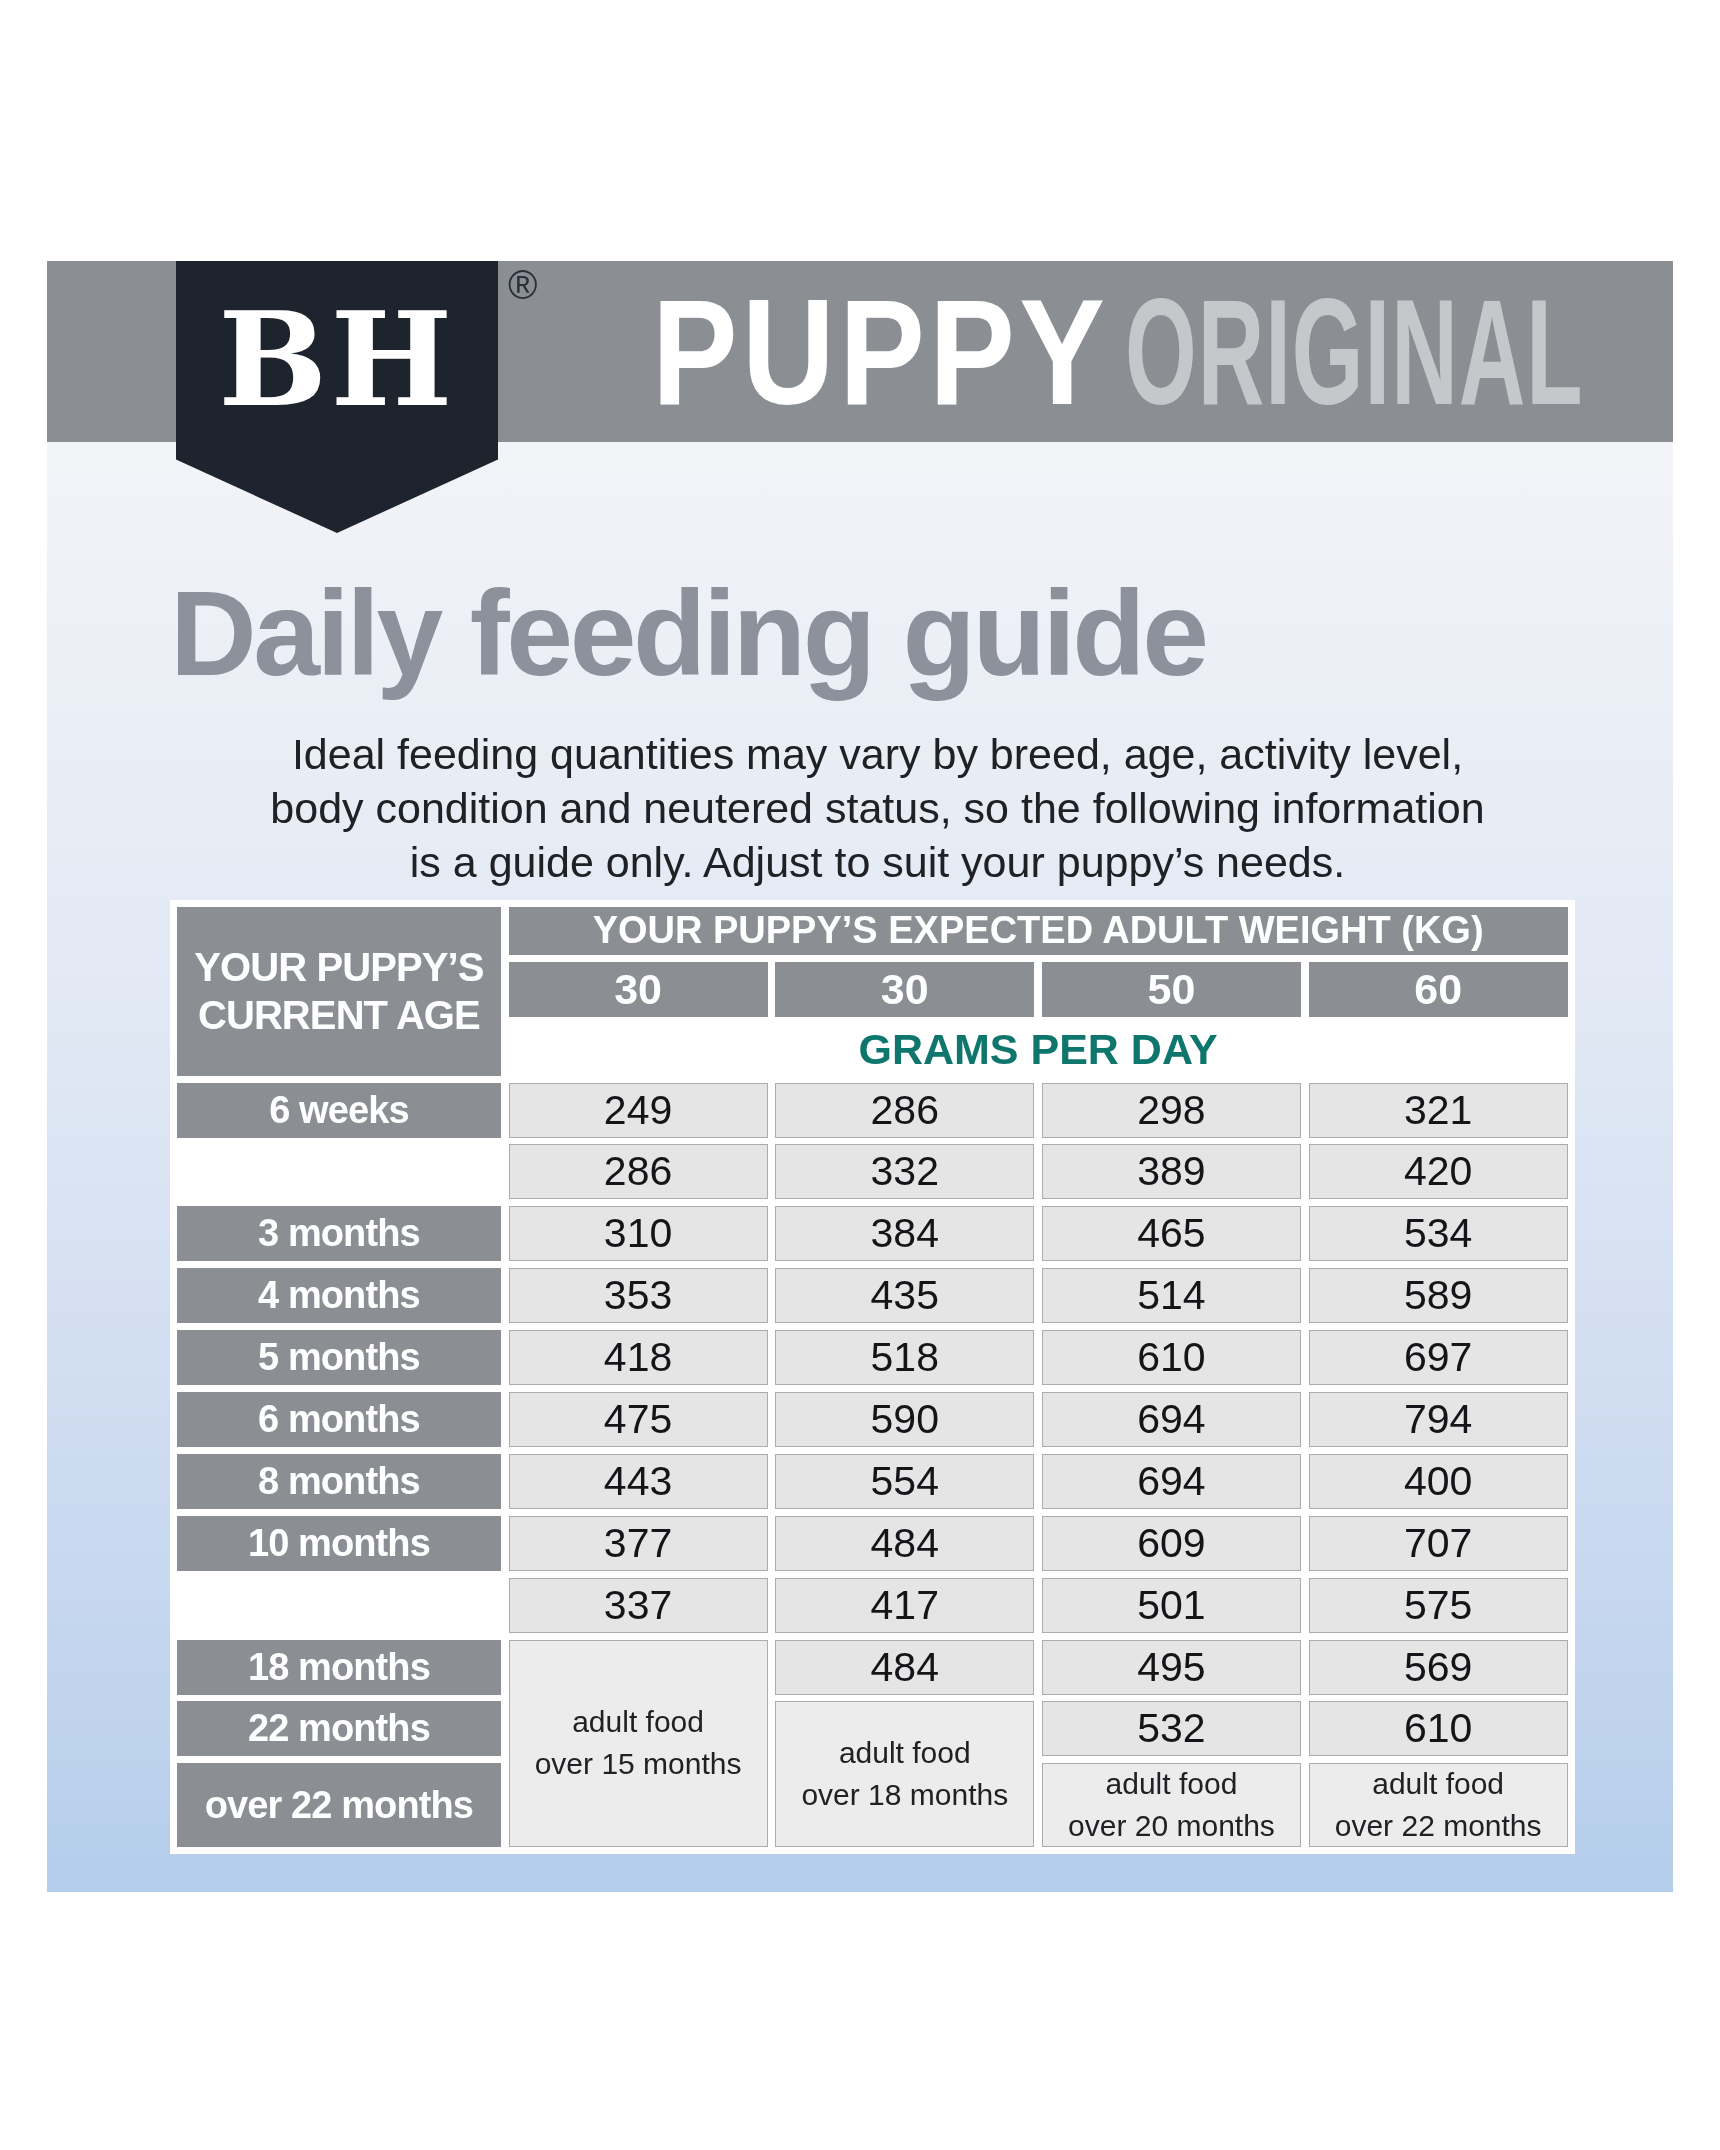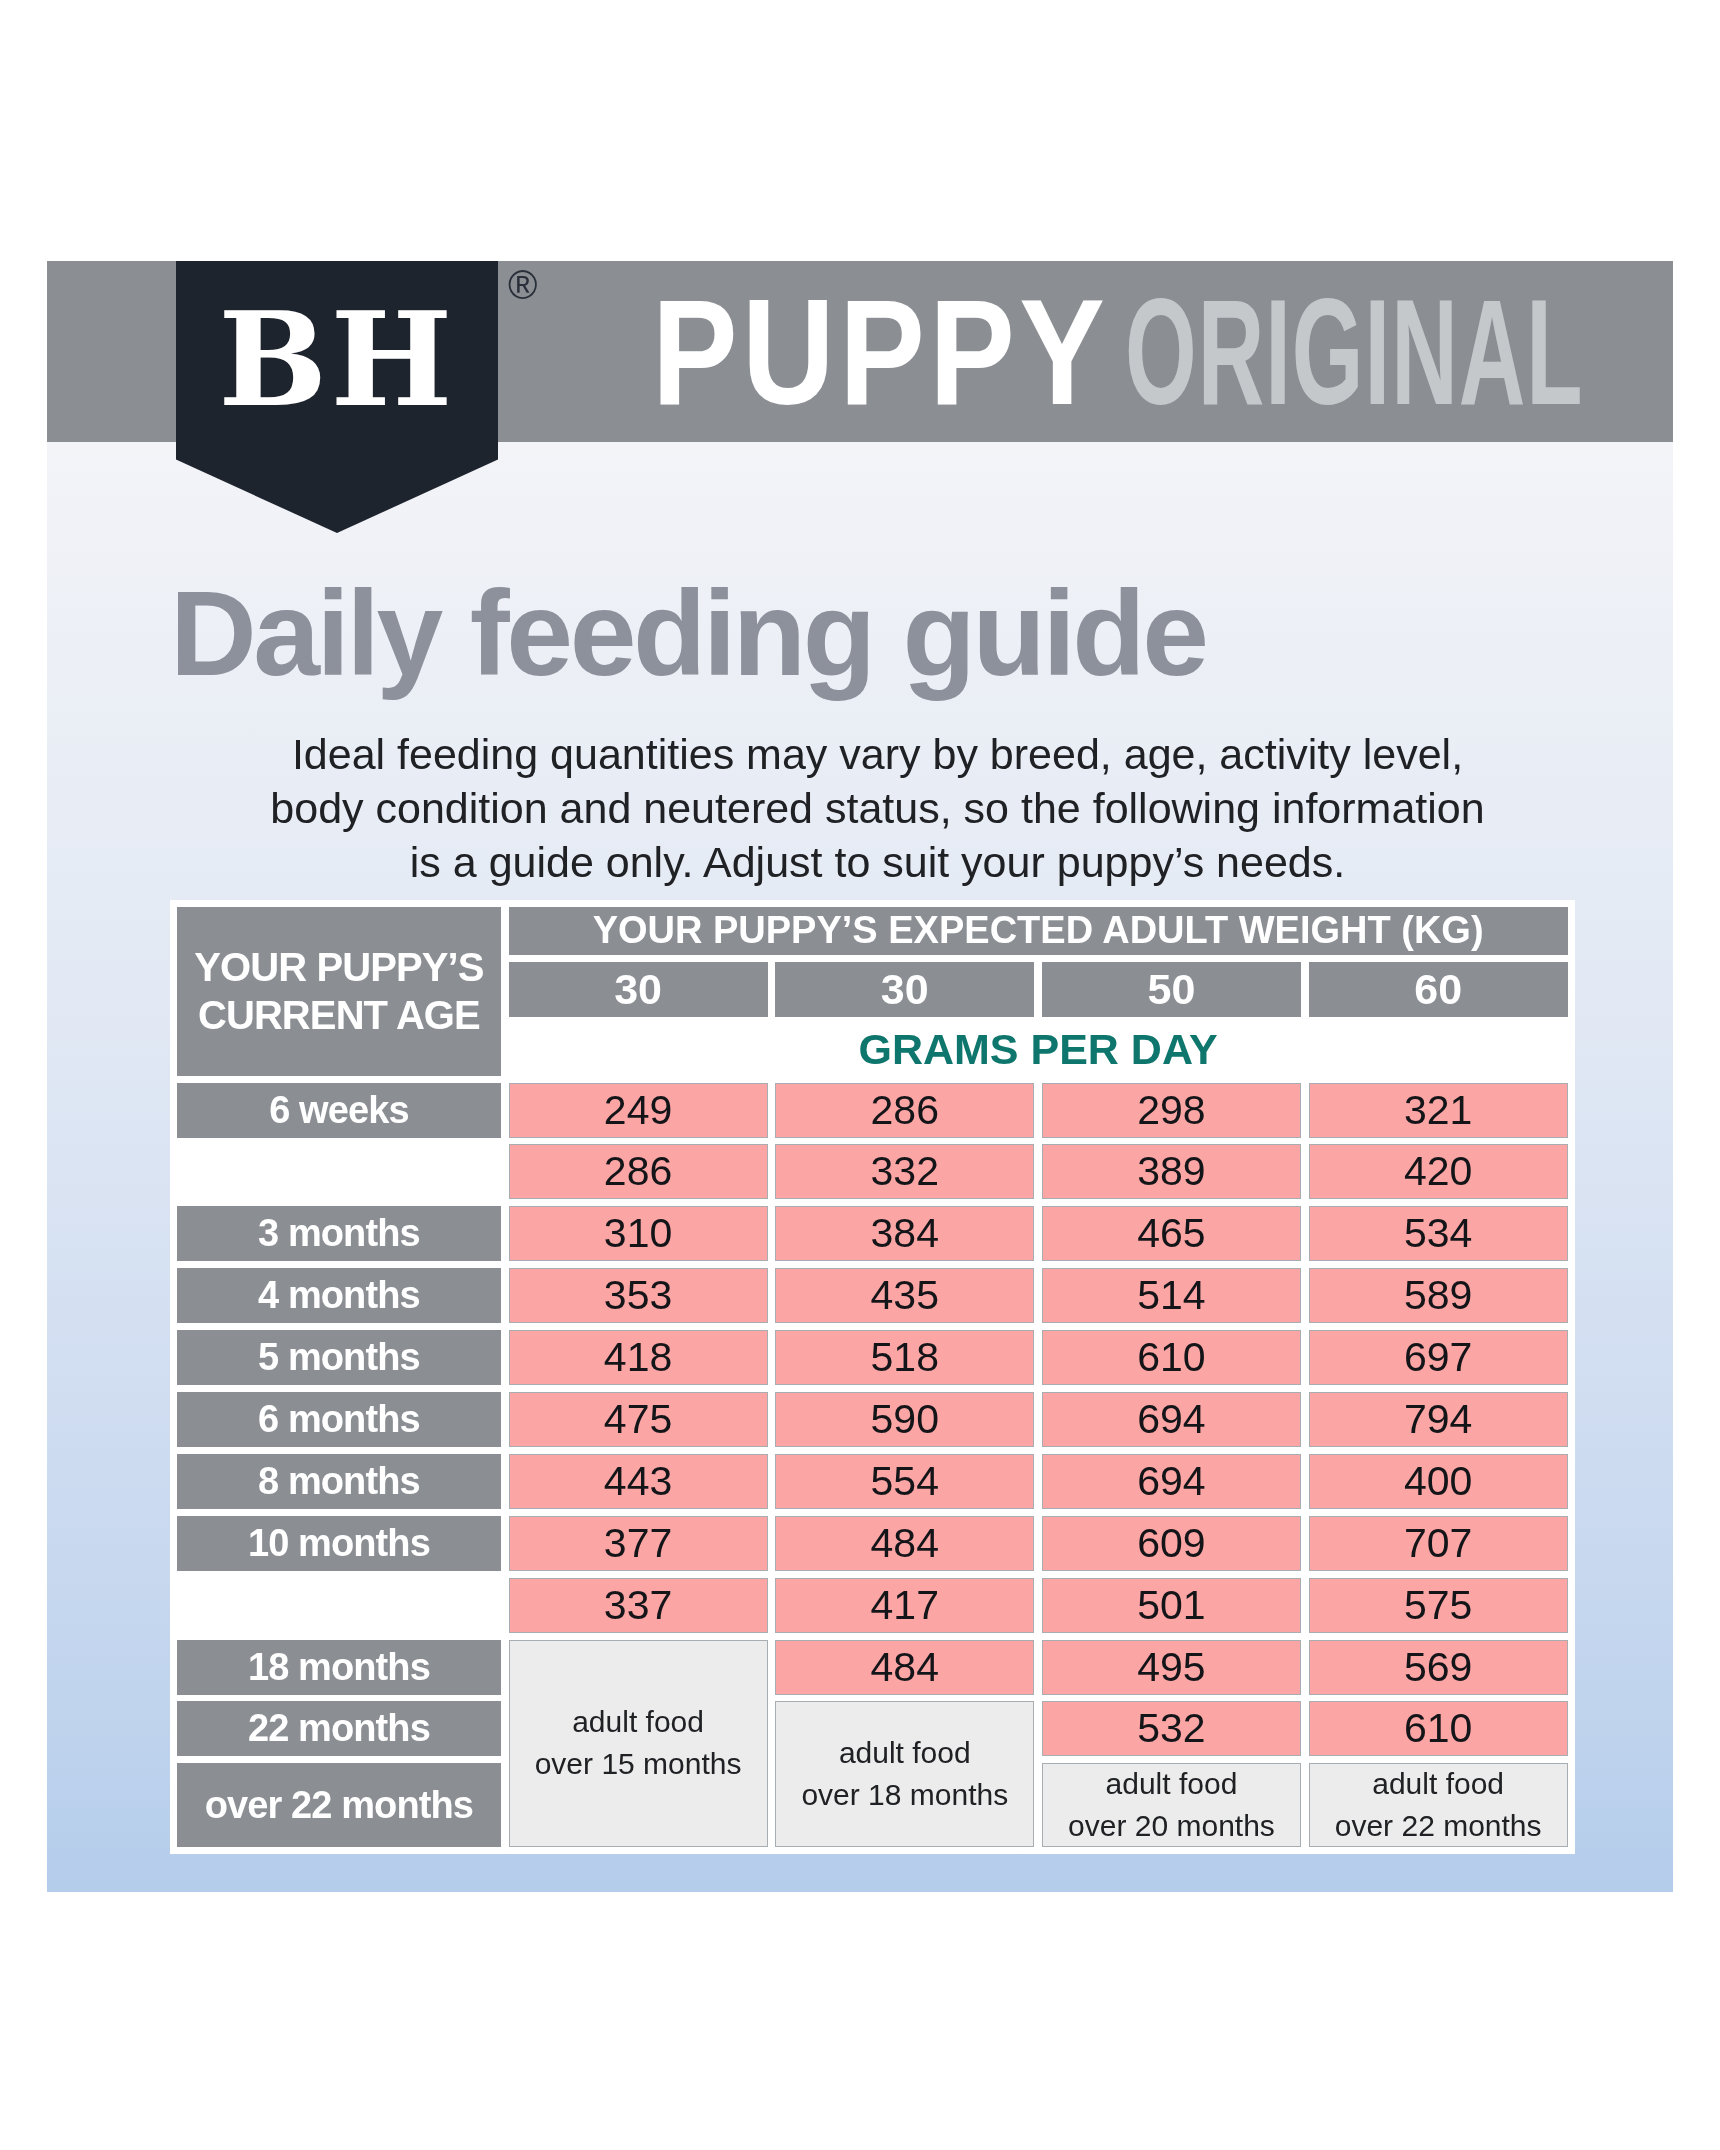--- a/index.html
+++ b/index.html
@@ -47,21 +47,21 @@
     grid-template-rows:48px 55px 52px repeat(11,55px) 84px;
     gap:6.9px 7.7px;
   }
   .cell { display:flex; align-items:center; justify-content:center; text-align:center; }
   .g    { background:#8b8f94; color:#ffffff; font-weight:bold; }
   .corner { font-size:40px; line-height:1.2; white-space:pre-line; letter-spacing:-0.9px; }
   .wh   { font-size:38px; letter-spacing:0px; }
   .wnum { font-size:43px; }
   .grams{ background:#ffffff; color:#0f766e; font-weight:bold; font-size:43px; letter-spacing:0px; }
   .age  { font-size:38px; letter-spacing:-0.9px; }
-  .d    { background:#fca5a5; border:1.7px solid #a8adb2; color:#141518; font-size:41px; }
+  .d    { background:#e5e5e5; border:1.7px solid #a8adb2; color:#141518; font-size:41px; }
   .m    { background:#ececec; border:1.7px solid #a8adb2; color:#202124; font-size:30px; line-height:1.4; white-space:pre-line; }
 </style>
 </head>
 <body>
 
 <div class="page">
   <div class="label-bg"></div>
   <div class="band"></div>
 
   <div class="banner">

